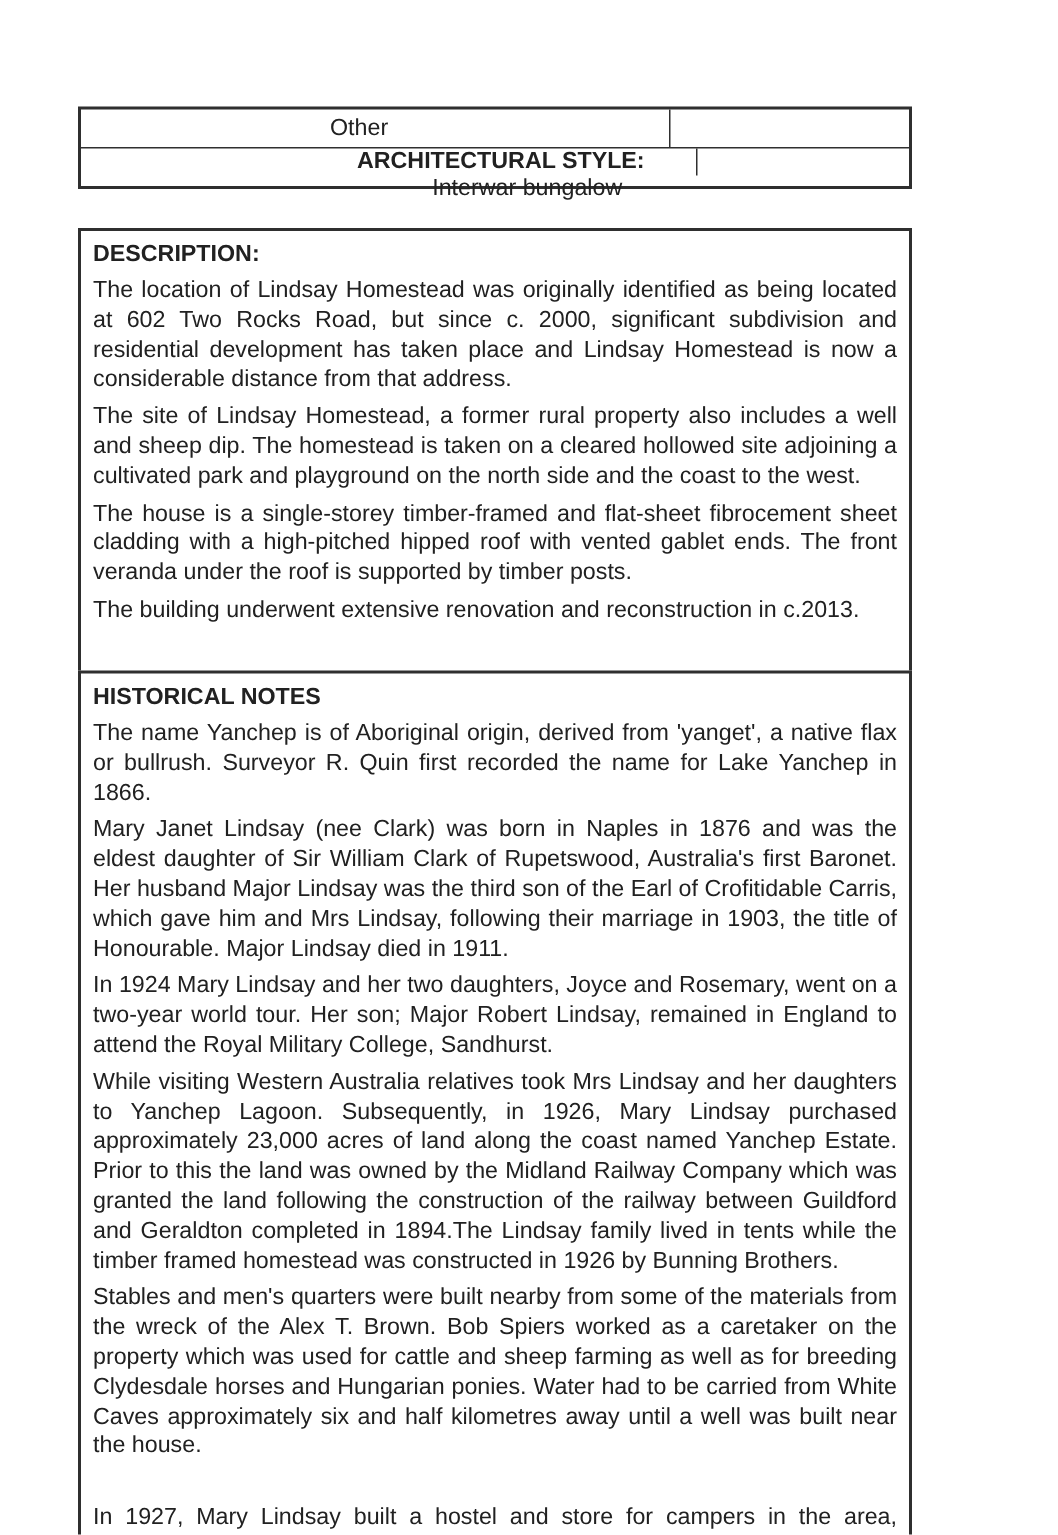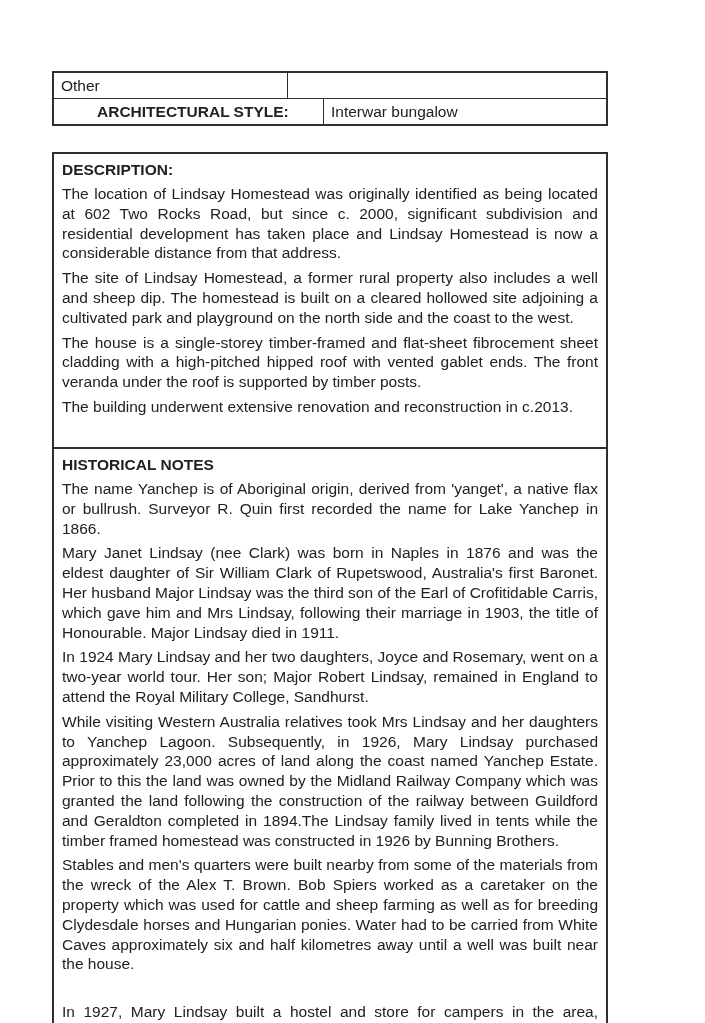--- a/index.html
+++ b/index.html
@@ -22,20 +22,21 @@
     left: 52px;
     top: 71px;
     width: 556px;
     border: 2px solid #2f2f2f;
     box-sizing: border-box;
   }
   .style-table .t-row {
     display: flex;
     align-items: center;
     height: 25px;
+    flex-direction: column;
   }
   .style-table .t-row + .t-row {
     border-top: 1.5px solid #2f2f2f;
     padding-left: 36px;
   }
   .style-table .t-cell-label {
     width: 234px;
     padding: 0 0 0 7px;
     box-sizing: border-box;
     border-right: 1.5px solid #2f2f2f;
@@ -106,21 +107,21 @@
       <div class="t-cell-value">
         <span>Interwar bungalow</span>
       </div>
     </div>
   </div>
 
   <div class="box desc-box">
     <div class="box-inner">
       <div class="box-title">DESCRIPTION:</div>
       <p>The location of Lindsay Homestead was originally identified as being located at 602 Two Rocks Road, but since c. 2000, significant subdivision and residential development has taken place and Lindsay Homestead is now a considerable distance from that address.</p>
-      <p>The site of Lindsay Homestead, a former rural property also includes a well and sheep dip. The homestead is built on a cleared hollowed site adjoining a cultivated park and playground on the north side and the coast to the west.</p>
+      <p>The site of Lindsay Homestead, a former rural property also includes a well and sheep dip. The homestead is taken on a cleared hollowed site adjoining a cultivated park and playground on the north side and the coast to the west.</p>
       <p>The house is a single-storey timber-framed and flat-sheet fibrocement sheet cladding with a high-pitched hipped roof with vented gablet ends. The front veranda under the roof is supported by timber posts.</p>
       <p>The building underwent extensive renovation and reconstruction in c.2013.</p>
       <p>Separate ablution facilities are located on the northwest side of the house.</p>
     </div>
     <div class="cond-row">
       <span class="b">CONDITION:</span><span>  Good</span><span class="b sp">INTEGRITY:</span><span> Moderate degree </span><span class="b">AUTHENTICITY</span><span>: Low degree</span>
     </div>
   </div>
 
   <div class="box hist-box">

